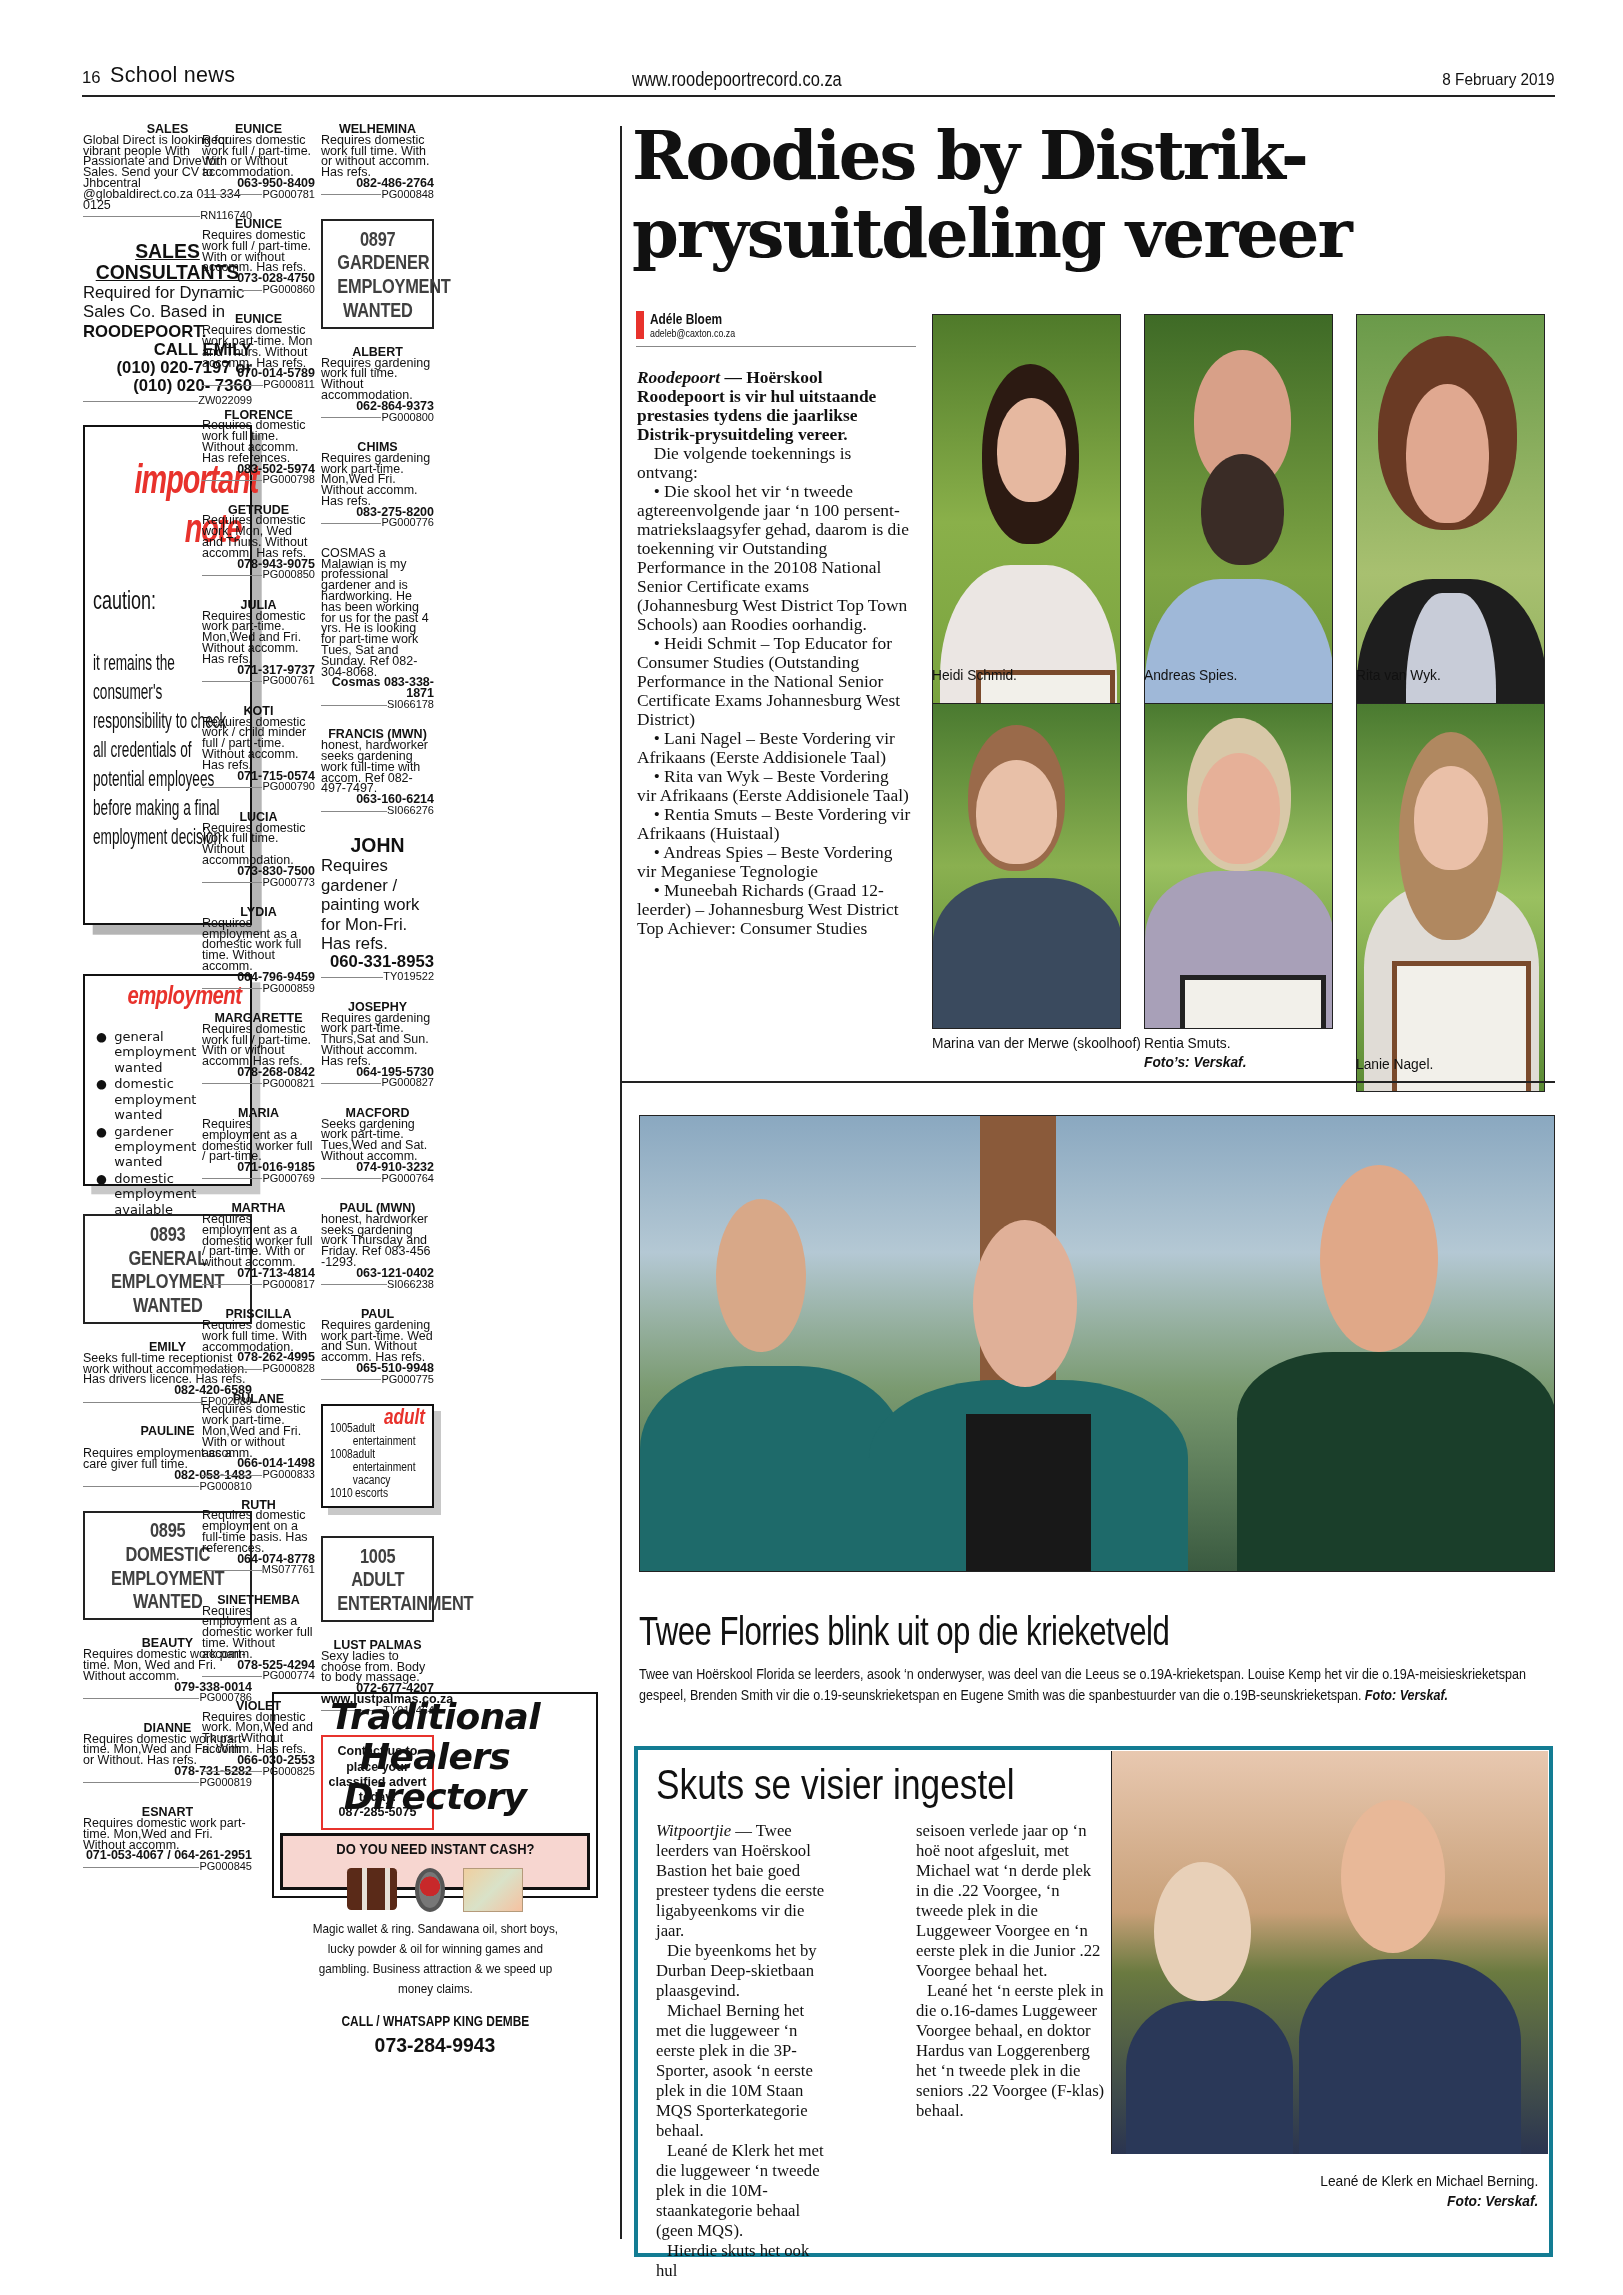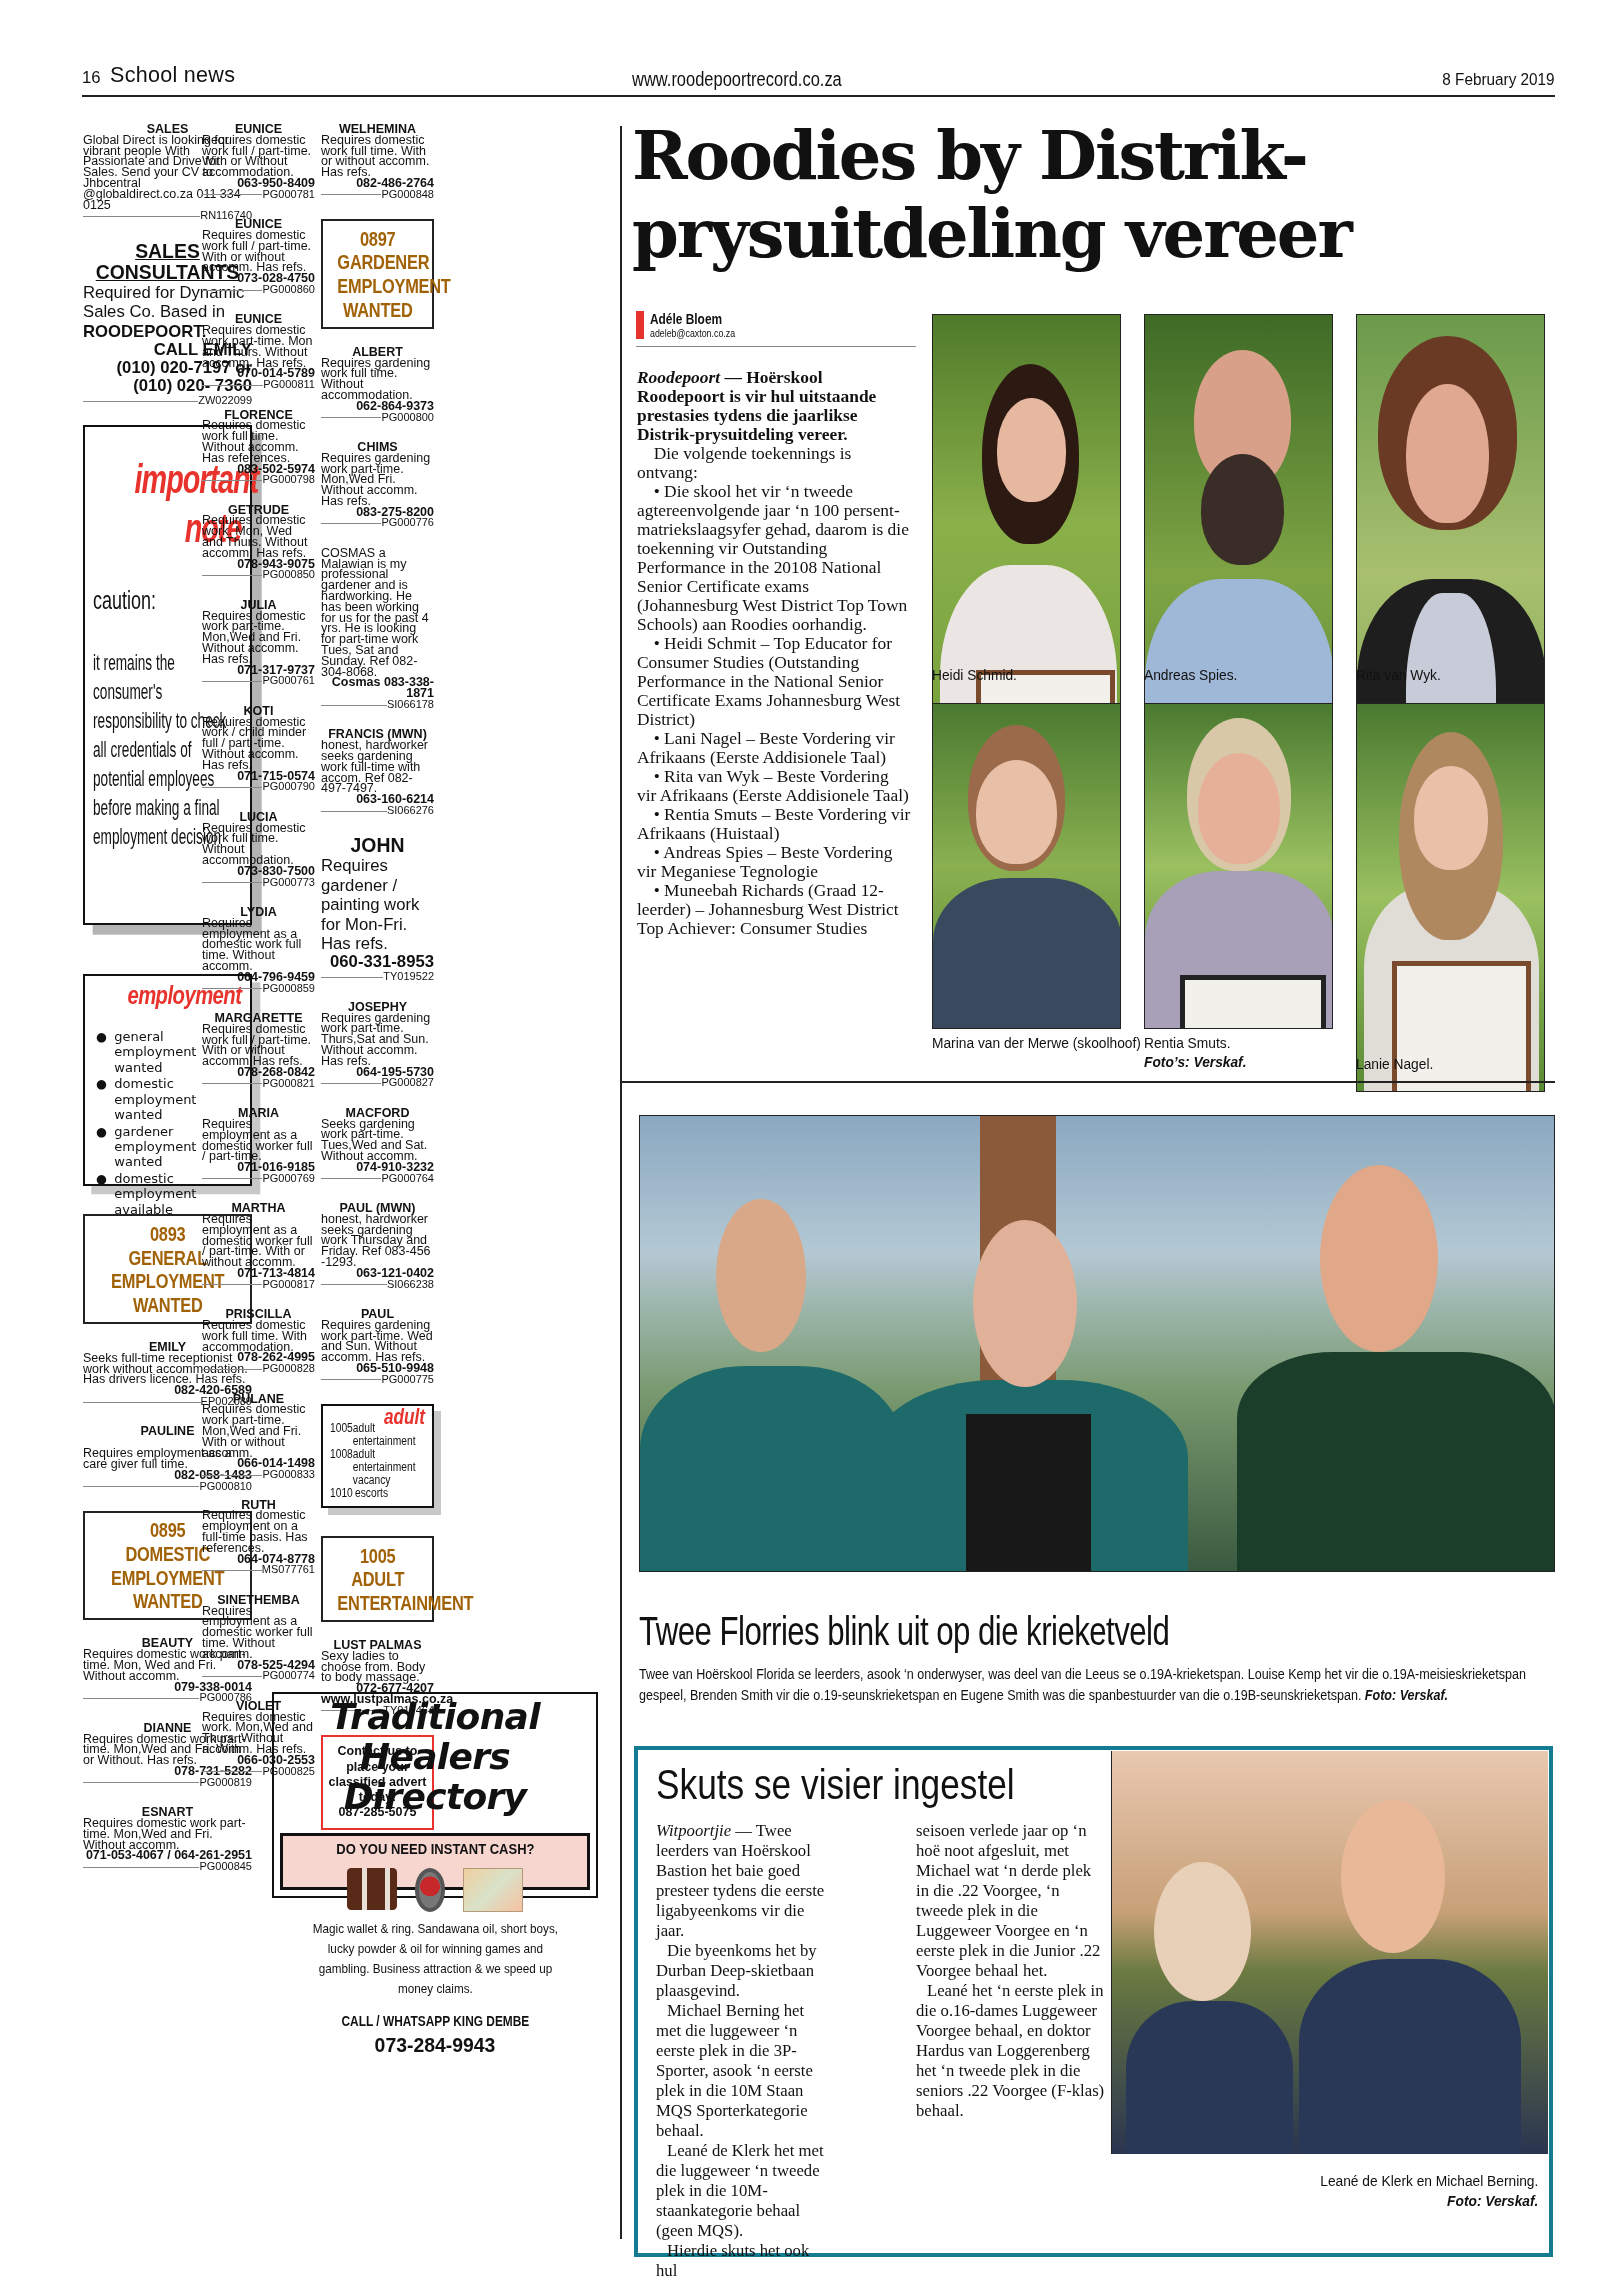--- a/index.html
+++ b/index.html
@@ -18,21 +18,21 @@
   .ad .tx { font-size: 12.5px; }
   .ad .ph { text-align: right; font-weight: bold; font-size: 12.5px; }
   .ad .ref { position: relative; height: 11px; text-align: right; font-size: 11px; }
   .ad .ref::before { content: ""; position: absolute; left: 0; right: 39px; top: 5.6px; border-top: 1px solid #888; }
   .ad .ref span { background: #fff; position: relative; }
 
   .big .nm { font-size: 19.4px; line-height: 21px; text-decoration: underline; }
   .big .tx { font-size: 16.7px; line-height: 19.4px; }
   .big .ph { font-size: 16.7px; line-height: 18px; }
 
-  .catbox { border: 2.1px solid #222; text-align: center; color: #a16207; font-weight: bold; font-family: "Liberation Sans", sans-serif; padding: 5.6px 2.8px; margin-bottom: 18px; }
+  .catbox { border: 2.1px solid #222; text-align: center; color: #404040; font-weight: bold; font-family: "Liberation Sans", sans-serif; padding: 5.6px 2.8px; margin-bottom: 18px; }
   .catbox div { font-size: 21px; line-height: 23.6px; transform: scaleX(0.78); letter-spacing: -0.3px; }
 
   .note { border: 2.1px solid #111; box-shadow: 9.7px 9.7px 0 #b4b4b4; padding: 28px 8.3px 21px 8.3px; margin-bottom: 49px; }
   .note .big1 { color: #e8322c; font-weight: bold; font-style: italic; font-size: 40px; line-height: 49px; text-align: right; transform: scaleX(0.72); transform-origin: right; letter-spacing: -1.4px; }
   .note .cap { font-size: 25px; margin-top: 42px; transform: scaleX(0.72); transform-origin: left; }
   .note .body { font-size: 22px; line-height: 29px; margin-top: 42px; transform: scaleX(0.62); transform-origin: left; width: 160%; }
 
   .emp { border: 2.1px solid #111; box-shadow: 8.3px 8.3px 0 #c8c8c8; padding: 14px 8.3px; margin-bottom: 28px; }
   .emp .title { color: #e8322c; font-weight: bold; font-style: italic; font-size: 26px; text-align: right; transform: scaleX(0.78); transform-origin: right; letter-spacing: -0.7px; }
   .emp ul { list-style: none; margin-top: 28px; }

